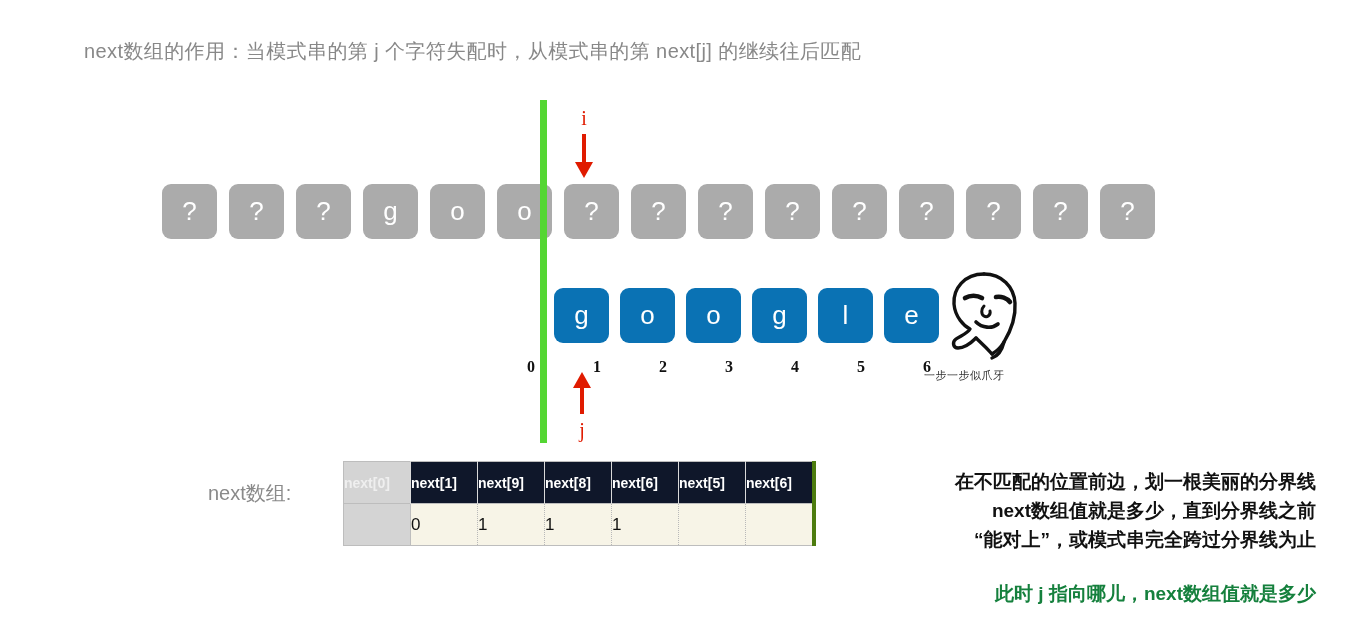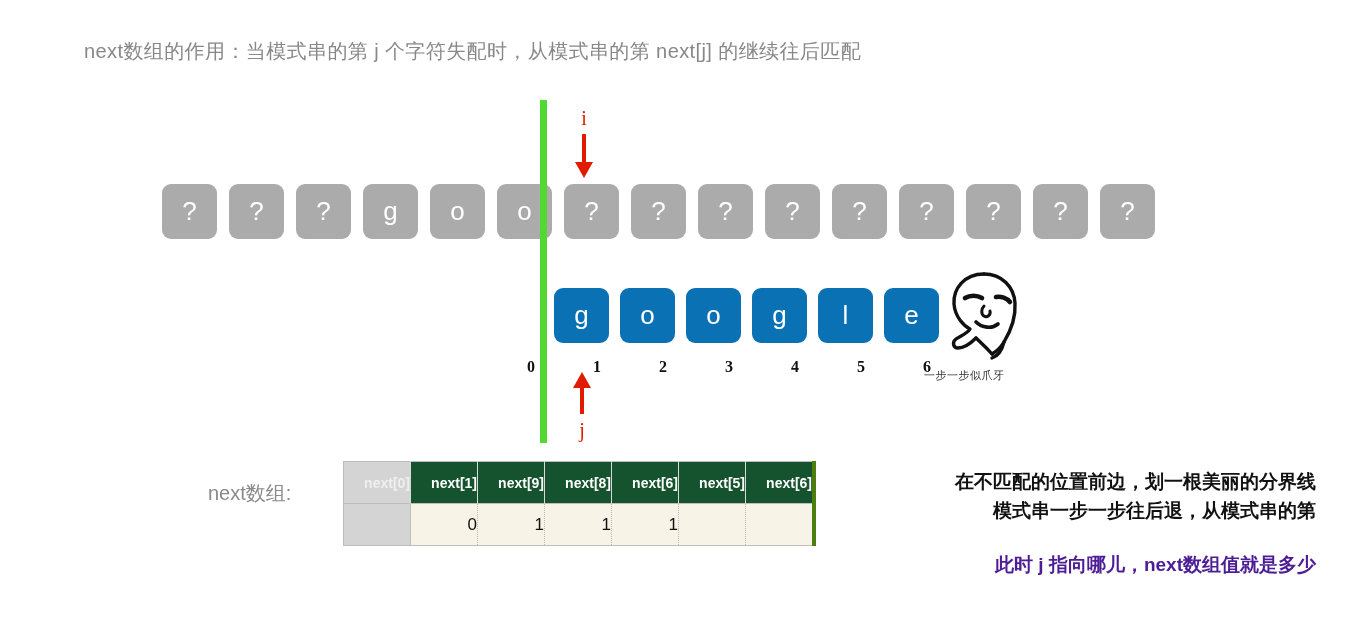--- a/index.html
+++ b/index.html
@@ -202,26 +202,26 @@
     top: 461px;
     z-index: 2;
   }
   table.nexttable {
     border-collapse: collapse;
     table-layout: fixed;
   }
   table.nexttable td {
     width: 66px;
     height: 41px;
-    text-align: right;
+    text-align: left;
     vertical-align: middle;
     padding: 0;
   }
   td.hdr {
-    background: #14532d;
+    background: #0f172a;
     color: #ffffff;
     font-size: 14px;
     font-weight: bold;
     border-right: 1px solid #d9d9d9;
     border-top: 1px solid #bdbdbd;
   }
   td.hdr.first {
     background: #D4D4D4;
     color: #EFEFEF;
   }
@@ -254,21 +254,21 @@
     font-size: 19px;
     font-weight: bold;
     color: #111;
     line-height: 1.52;
     white-space: nowrap;
   }
   #notes .note-final {
     margin-top: 26px;
     font-size: 19px;
     font-weight: bold;
-    color: #4c1d95;
+    color: #15803d;
     white-space: nowrap;
   }
 </style>
 </head>
 <body>
 
 <div id="title">next数组的作用：当模式串的第 j 个字符失配时，从模式串的第 next[j] 的继续往后匹配</div>
 
 <div id="divider"></div>
 
@@ -364,16 +364,17 @@
           <td class="val"></td>
           <td class="val last"></td>
         </tr>
     </tbody>
   </table>
 </div>
 
 <div id="notes">
   <div id="note-lines">
       <div class="note-line">在不匹配的位置前边，划一根美丽的分界线</div>
-      <div class="note-line">模式串一步一步往后退，从模式串的第</div>
+      <div class="note-line">next数组值就是多少，直到分界线之前</div>
+      <div class="note-line">“能对上”，或模式串完全跨过分界线为止</div>
     </div>
   <div class="note-final">此时 j 指向哪儿，next数组值就是多少</div>
 </div>
 
 </body></html>

